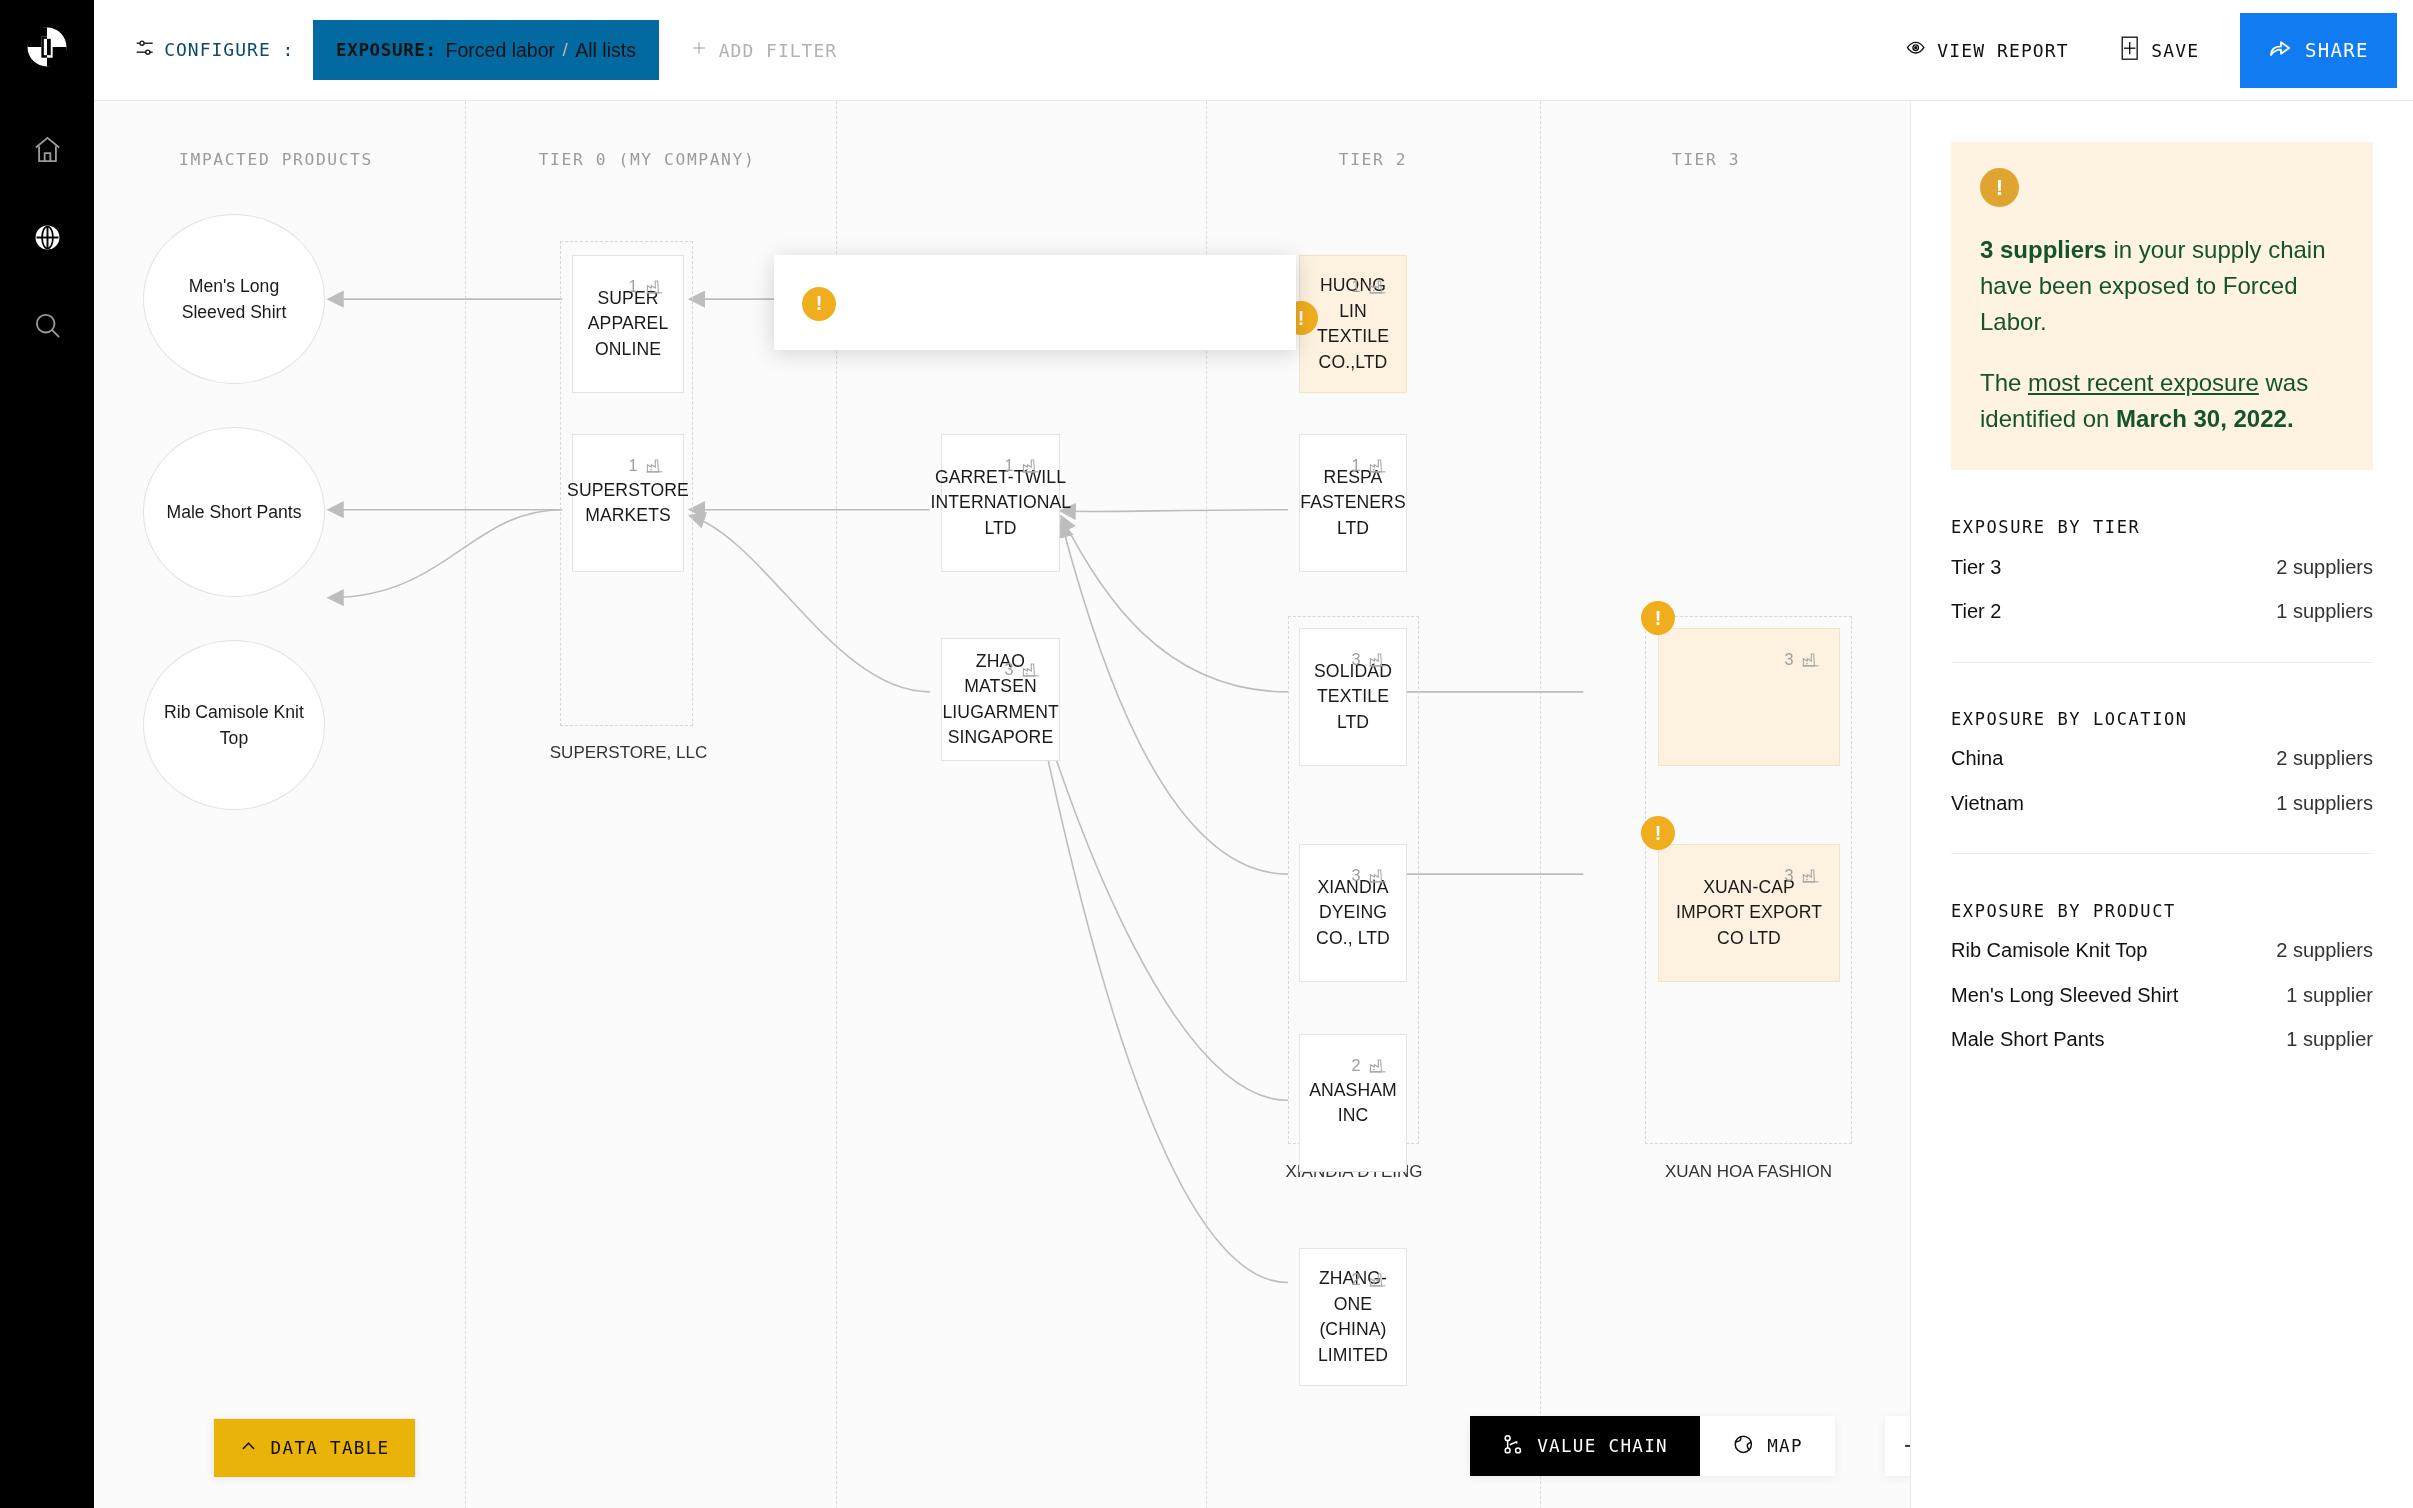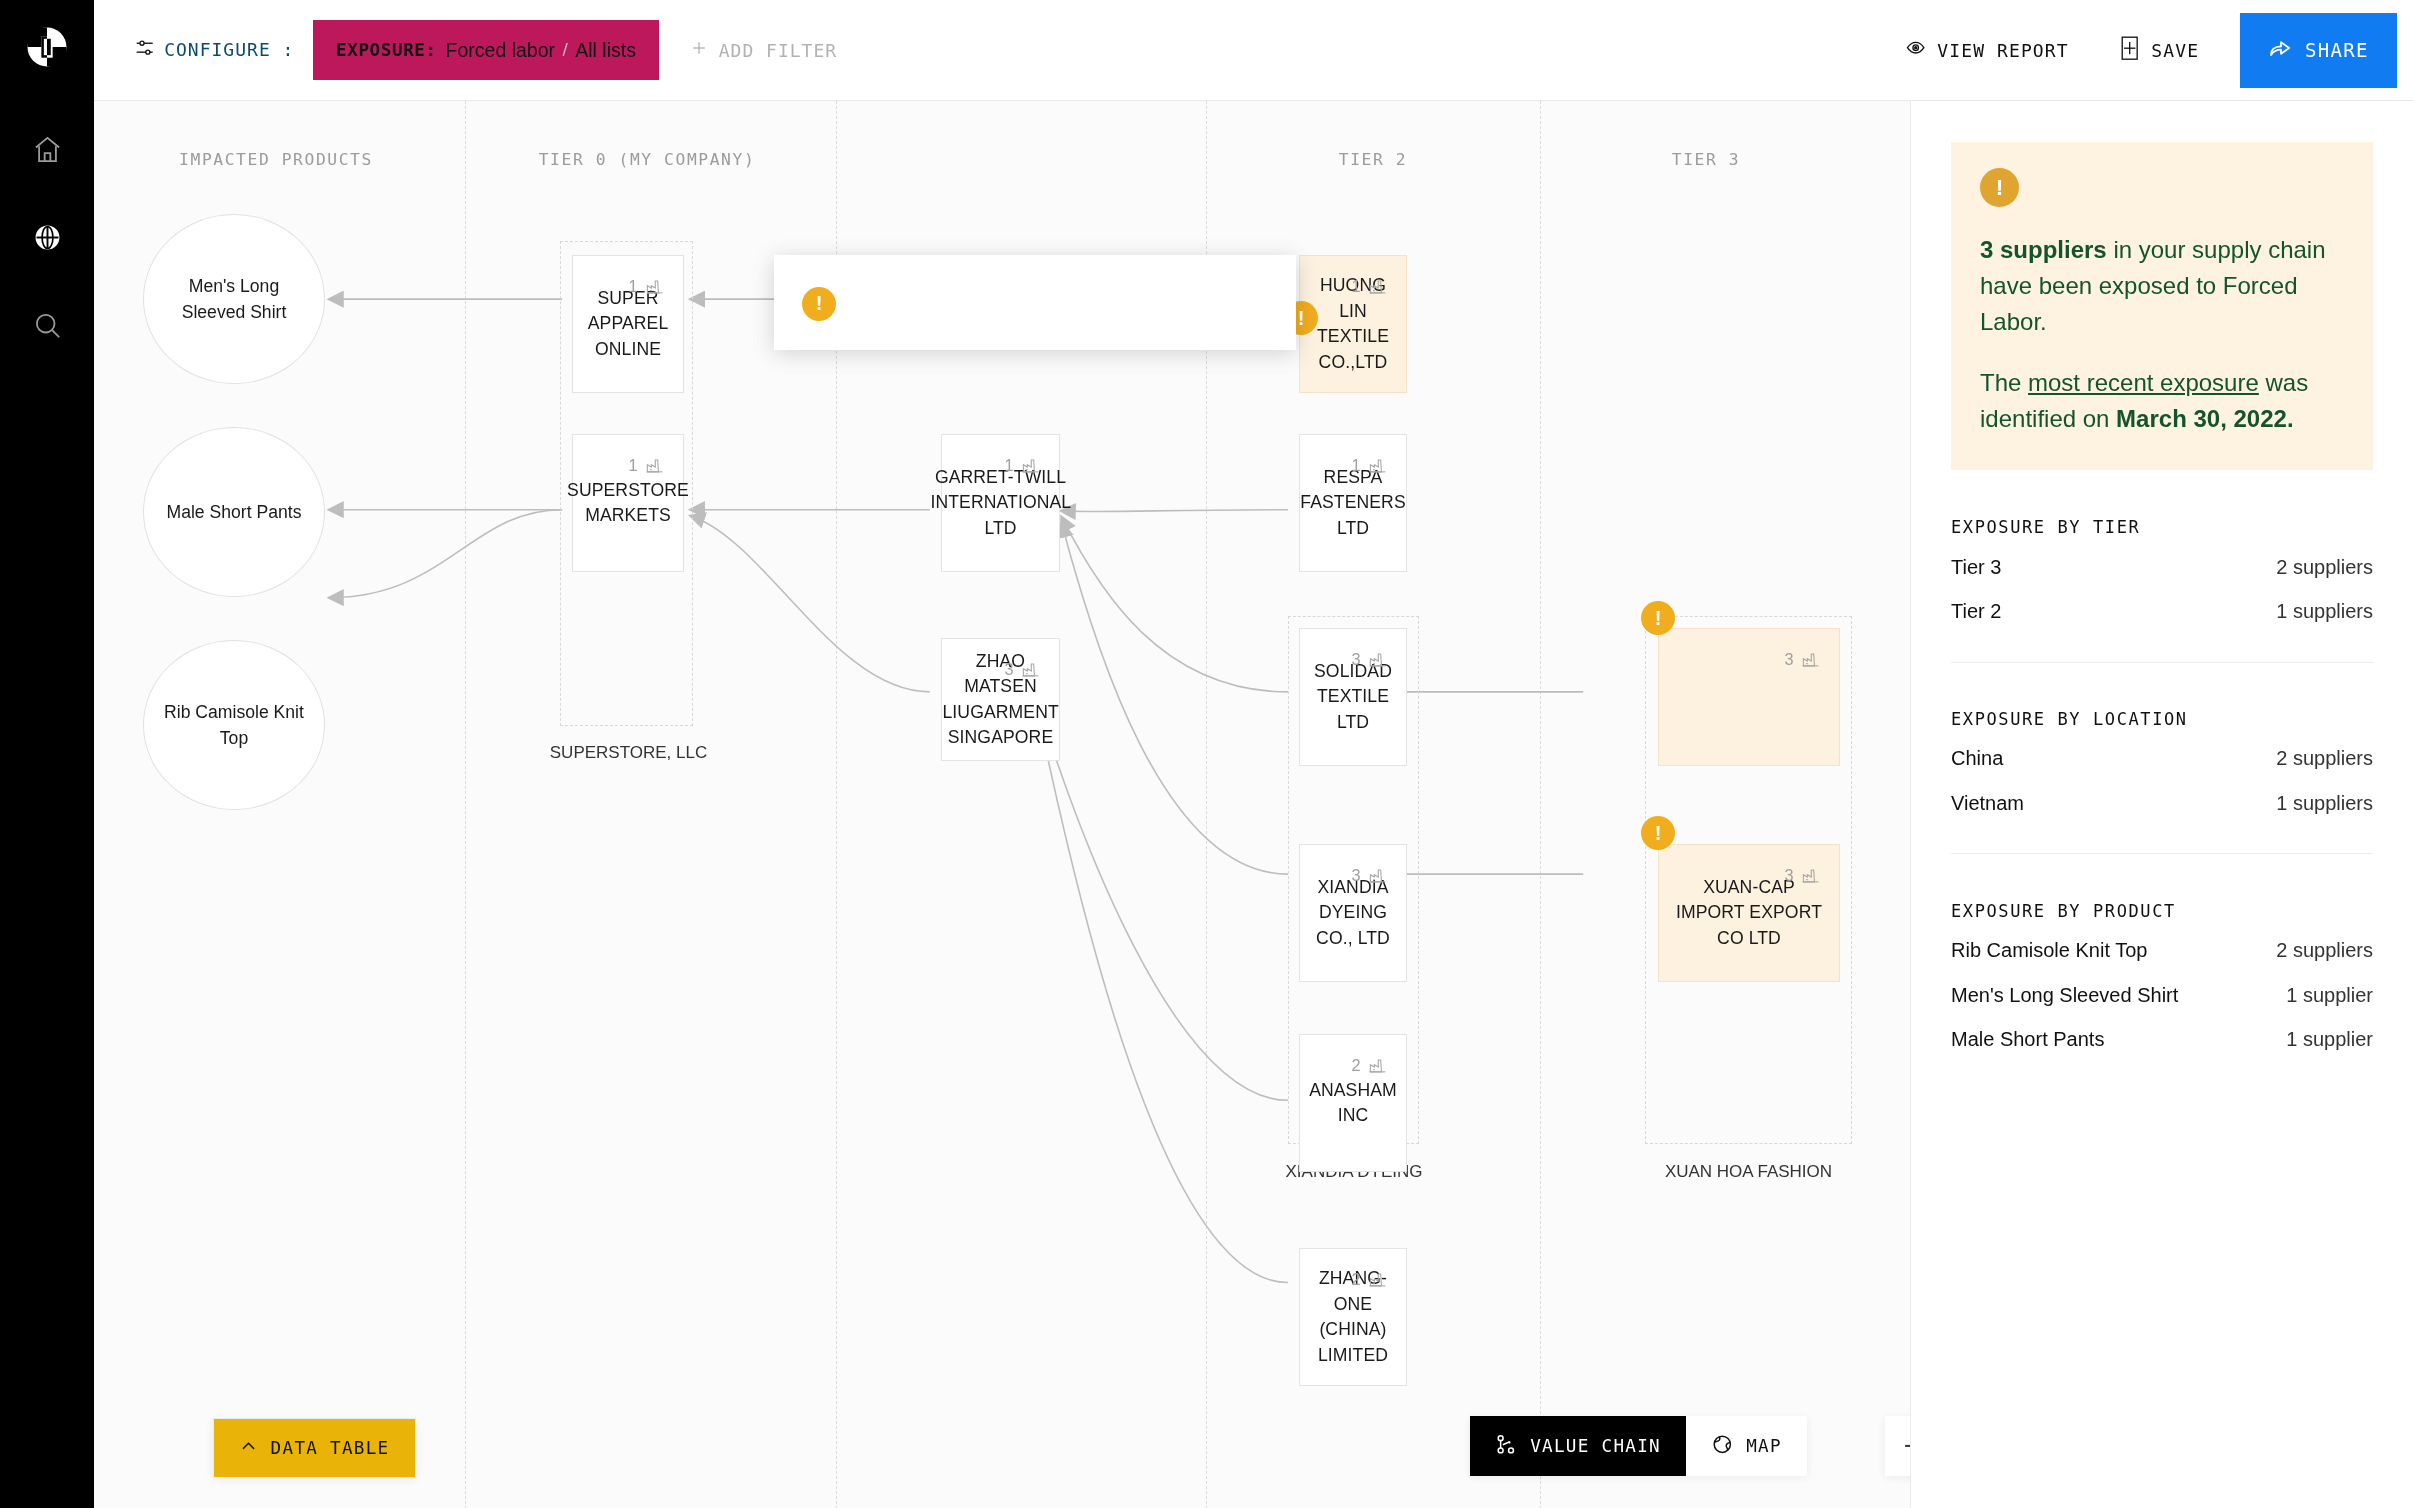--- a/index.html
+++ b/index.html
@@ -32,21 +32,21 @@
     display:flex; align-items:center; gap:8.8px;
     margin-left:40px; color:#0c4a6e;
     font-family:"DejaVu Sans Mono", monospace;
     font-size:18px; letter-spacing:1px;
   }
   .chips { display:flex; align-items:center; margin-left:19px; gap:8.8px; }
   .chip {
     height:60px; display:flex; align-items:center; padding:0 22.6px;
     font-size:19px; color:#141414; cursor:pointer; white-space:nowrap;
   }
-  .chip.amber { background:#be185d;align-items:center; }
+  .chip.amber { background:#0369a1;align-items:center; }
   .chip.grey  { background:#ececec; }
   .chip .k { font-family:"DejaVu Sans Mono", monospace; font-weight:700; letter-spacing:0.6px; font-size:17.6px; }
   .chip .v { margin-left:8.8px; font-family:"Liberation Sans", sans-serif; font-size:19.5px; }
   .chip .sep { color:#b9b9b9; margin:0 7.5px; }
   .chip .v2 { font-family:"Liberation Sans", sans-serif; font-size:19.5px; }
   .addfilter {
     display:flex; align-items:center; gap:10px; margin-left:21.4px;
     color:#b2b2b2; font-family:"DejaVu Sans Mono", monospace;
     font-size:18px; letter-spacing:1px; cursor:pointer;
   }
@@ -128,21 +128,21 @@
     background:#eab308; border:0.6px solid #ededed; box-shadow:0 1.9px 8.8px rgba(0,0,0,.07);
     display:flex; align-items:center; gap:12.6px; padding:0 25px; z-index:40; cursor:pointer;
     font-family:"DejaVu Sans Mono", monospace; font-size:17.6px; letter-spacing:1.3px; color:#111;
   }
   
   .modeswitch {
     position:absolute; left:1376px; bottom:33px; height:60px; display:flex; z-index:40;
     box-shadow:0 1.9px 8.8px rgba(0,0,0,.07);
   }
   .mode {
-    display:flex; align-items:center; gap:12.6px; padding:0 25px;
+    display:flex; align-items:center; gap:12.6px; padding:0 32px;
     background:#fff; color:#111; cursor:pointer;
     font-family:"DejaVu Sans Mono", monospace; font-size:17.6px; letter-spacing:1.3px;
   }
   .mode.active { background:#000; color:#fff; }
   .zoomgroup {
     position:absolute; left:1791px; bottom:33px; height:60px; display:flex; z-index:40;
     background:#fff; box-shadow:0 1.9px 8.8px rgba(0,0,0,.07);
   }
   .zoombtn {
     width:54px; display:flex; align-items:center; justify-content:center;

